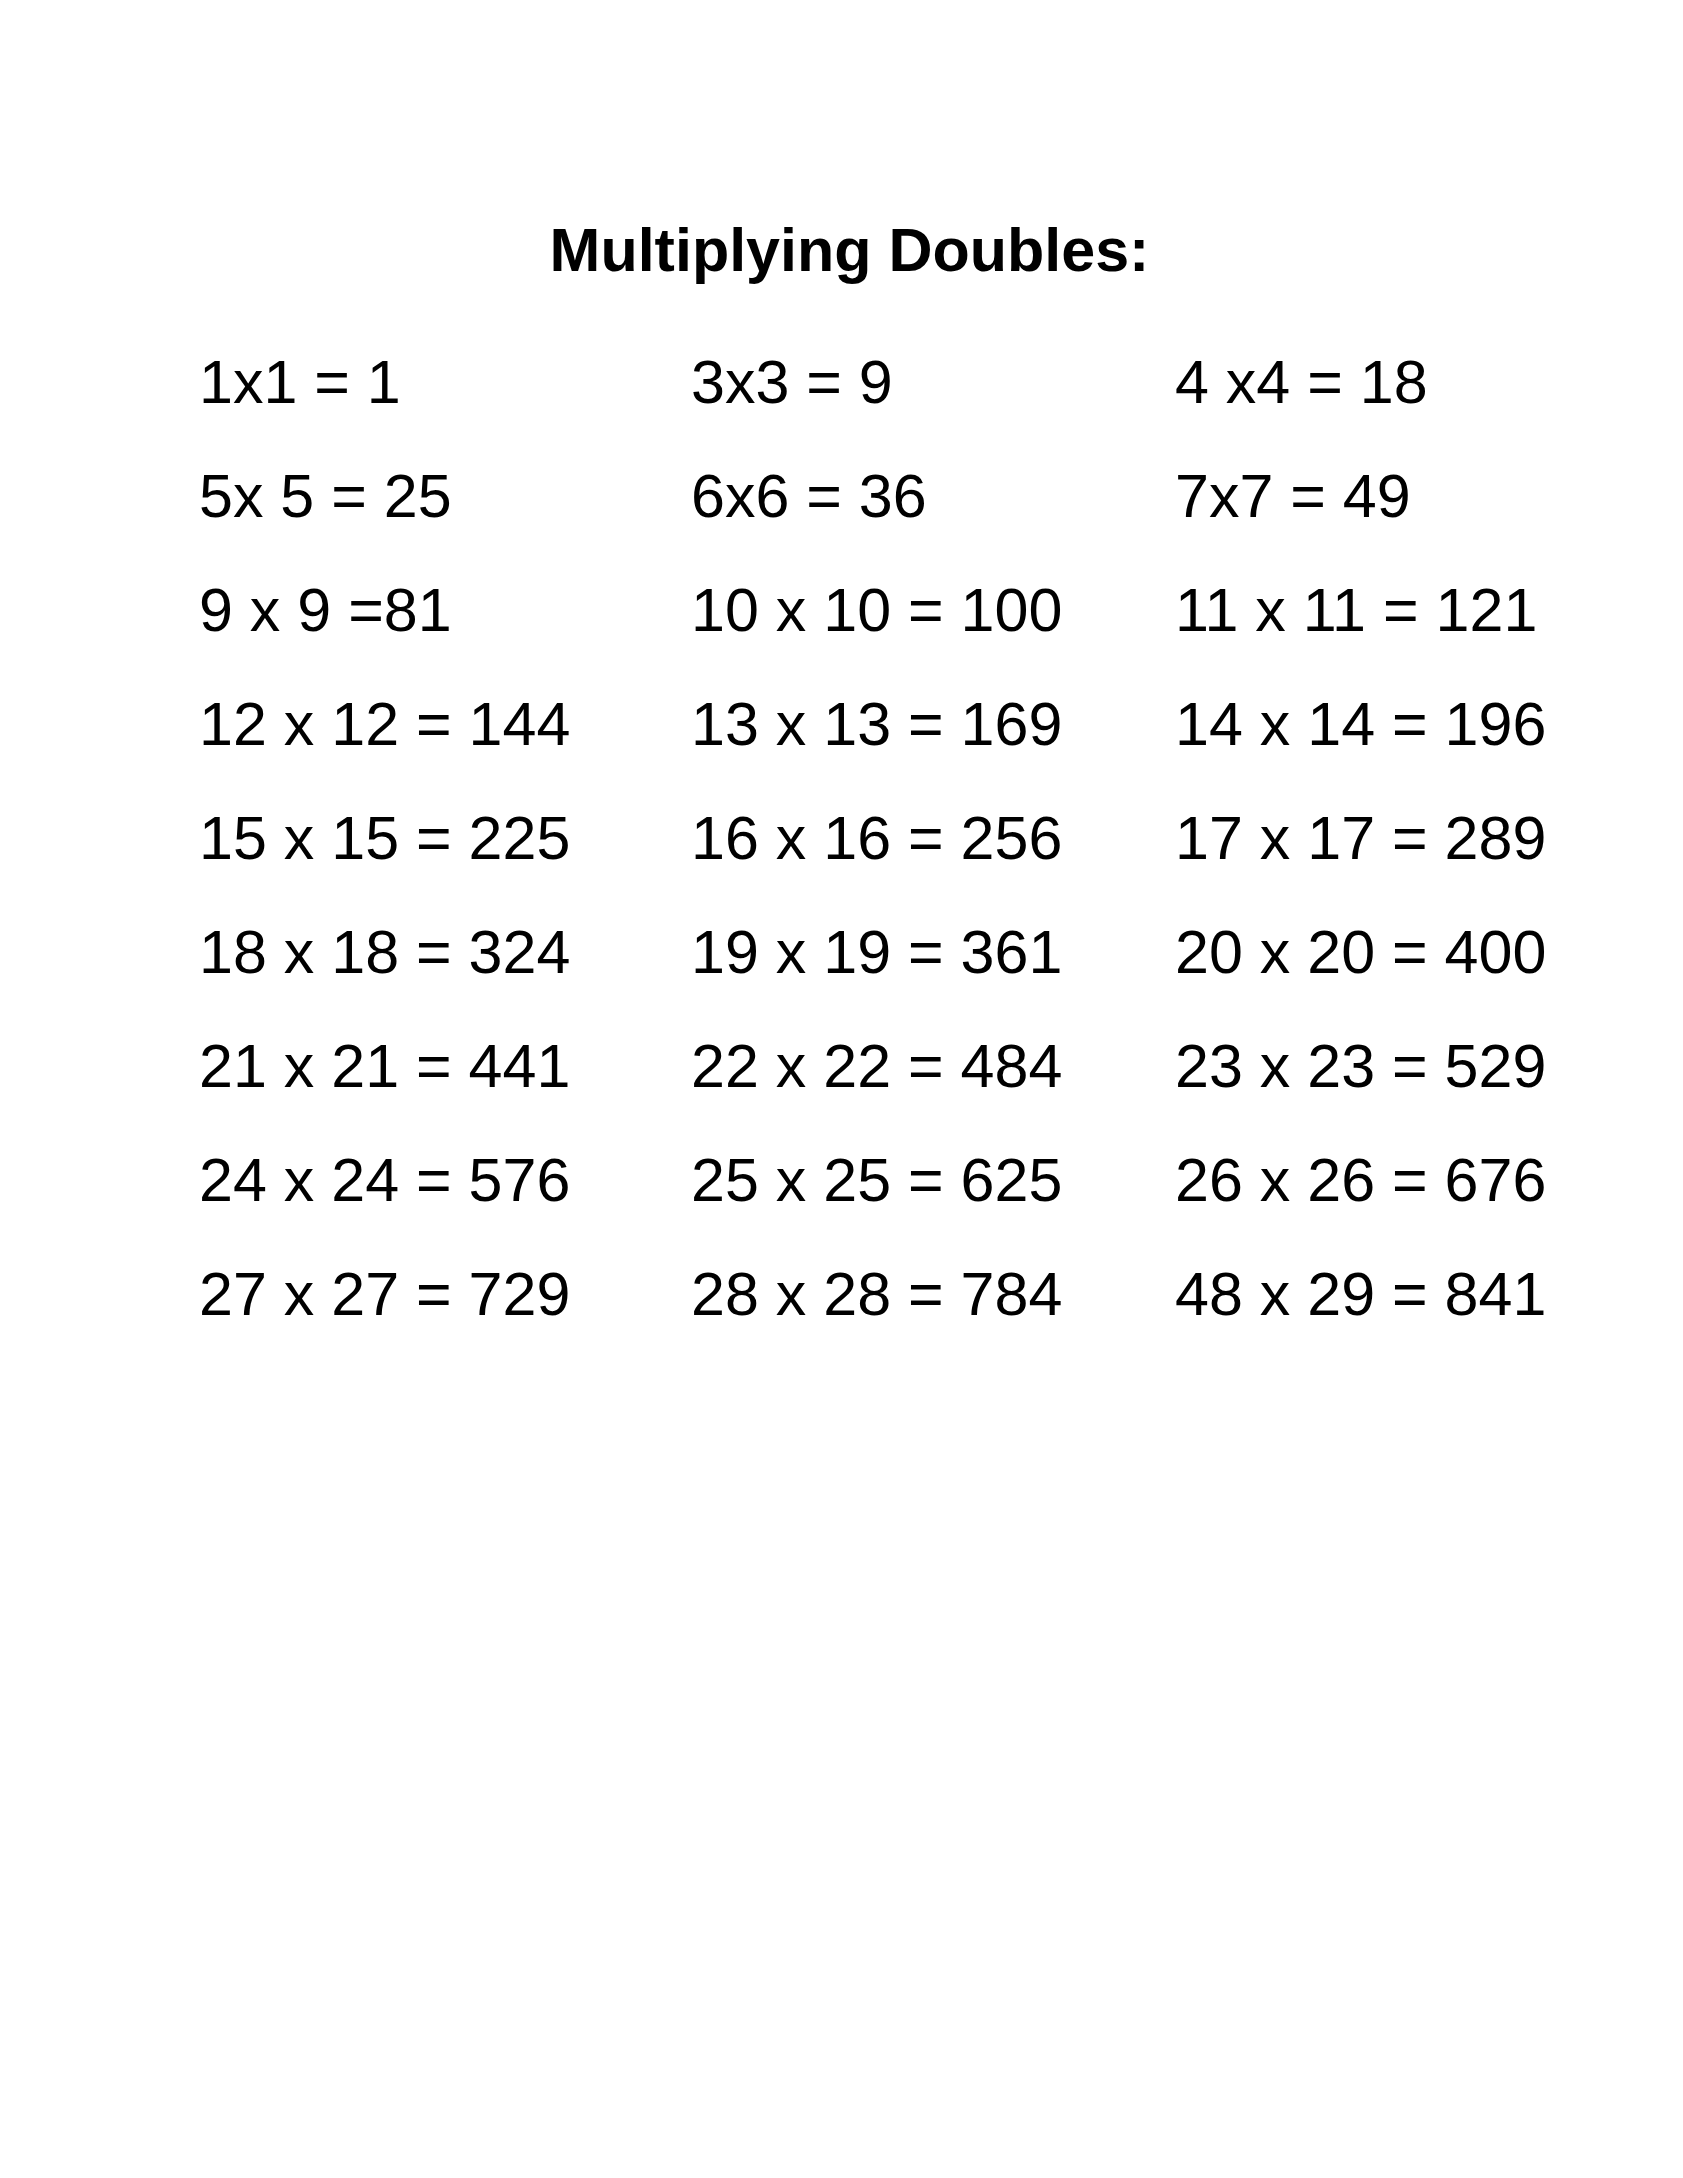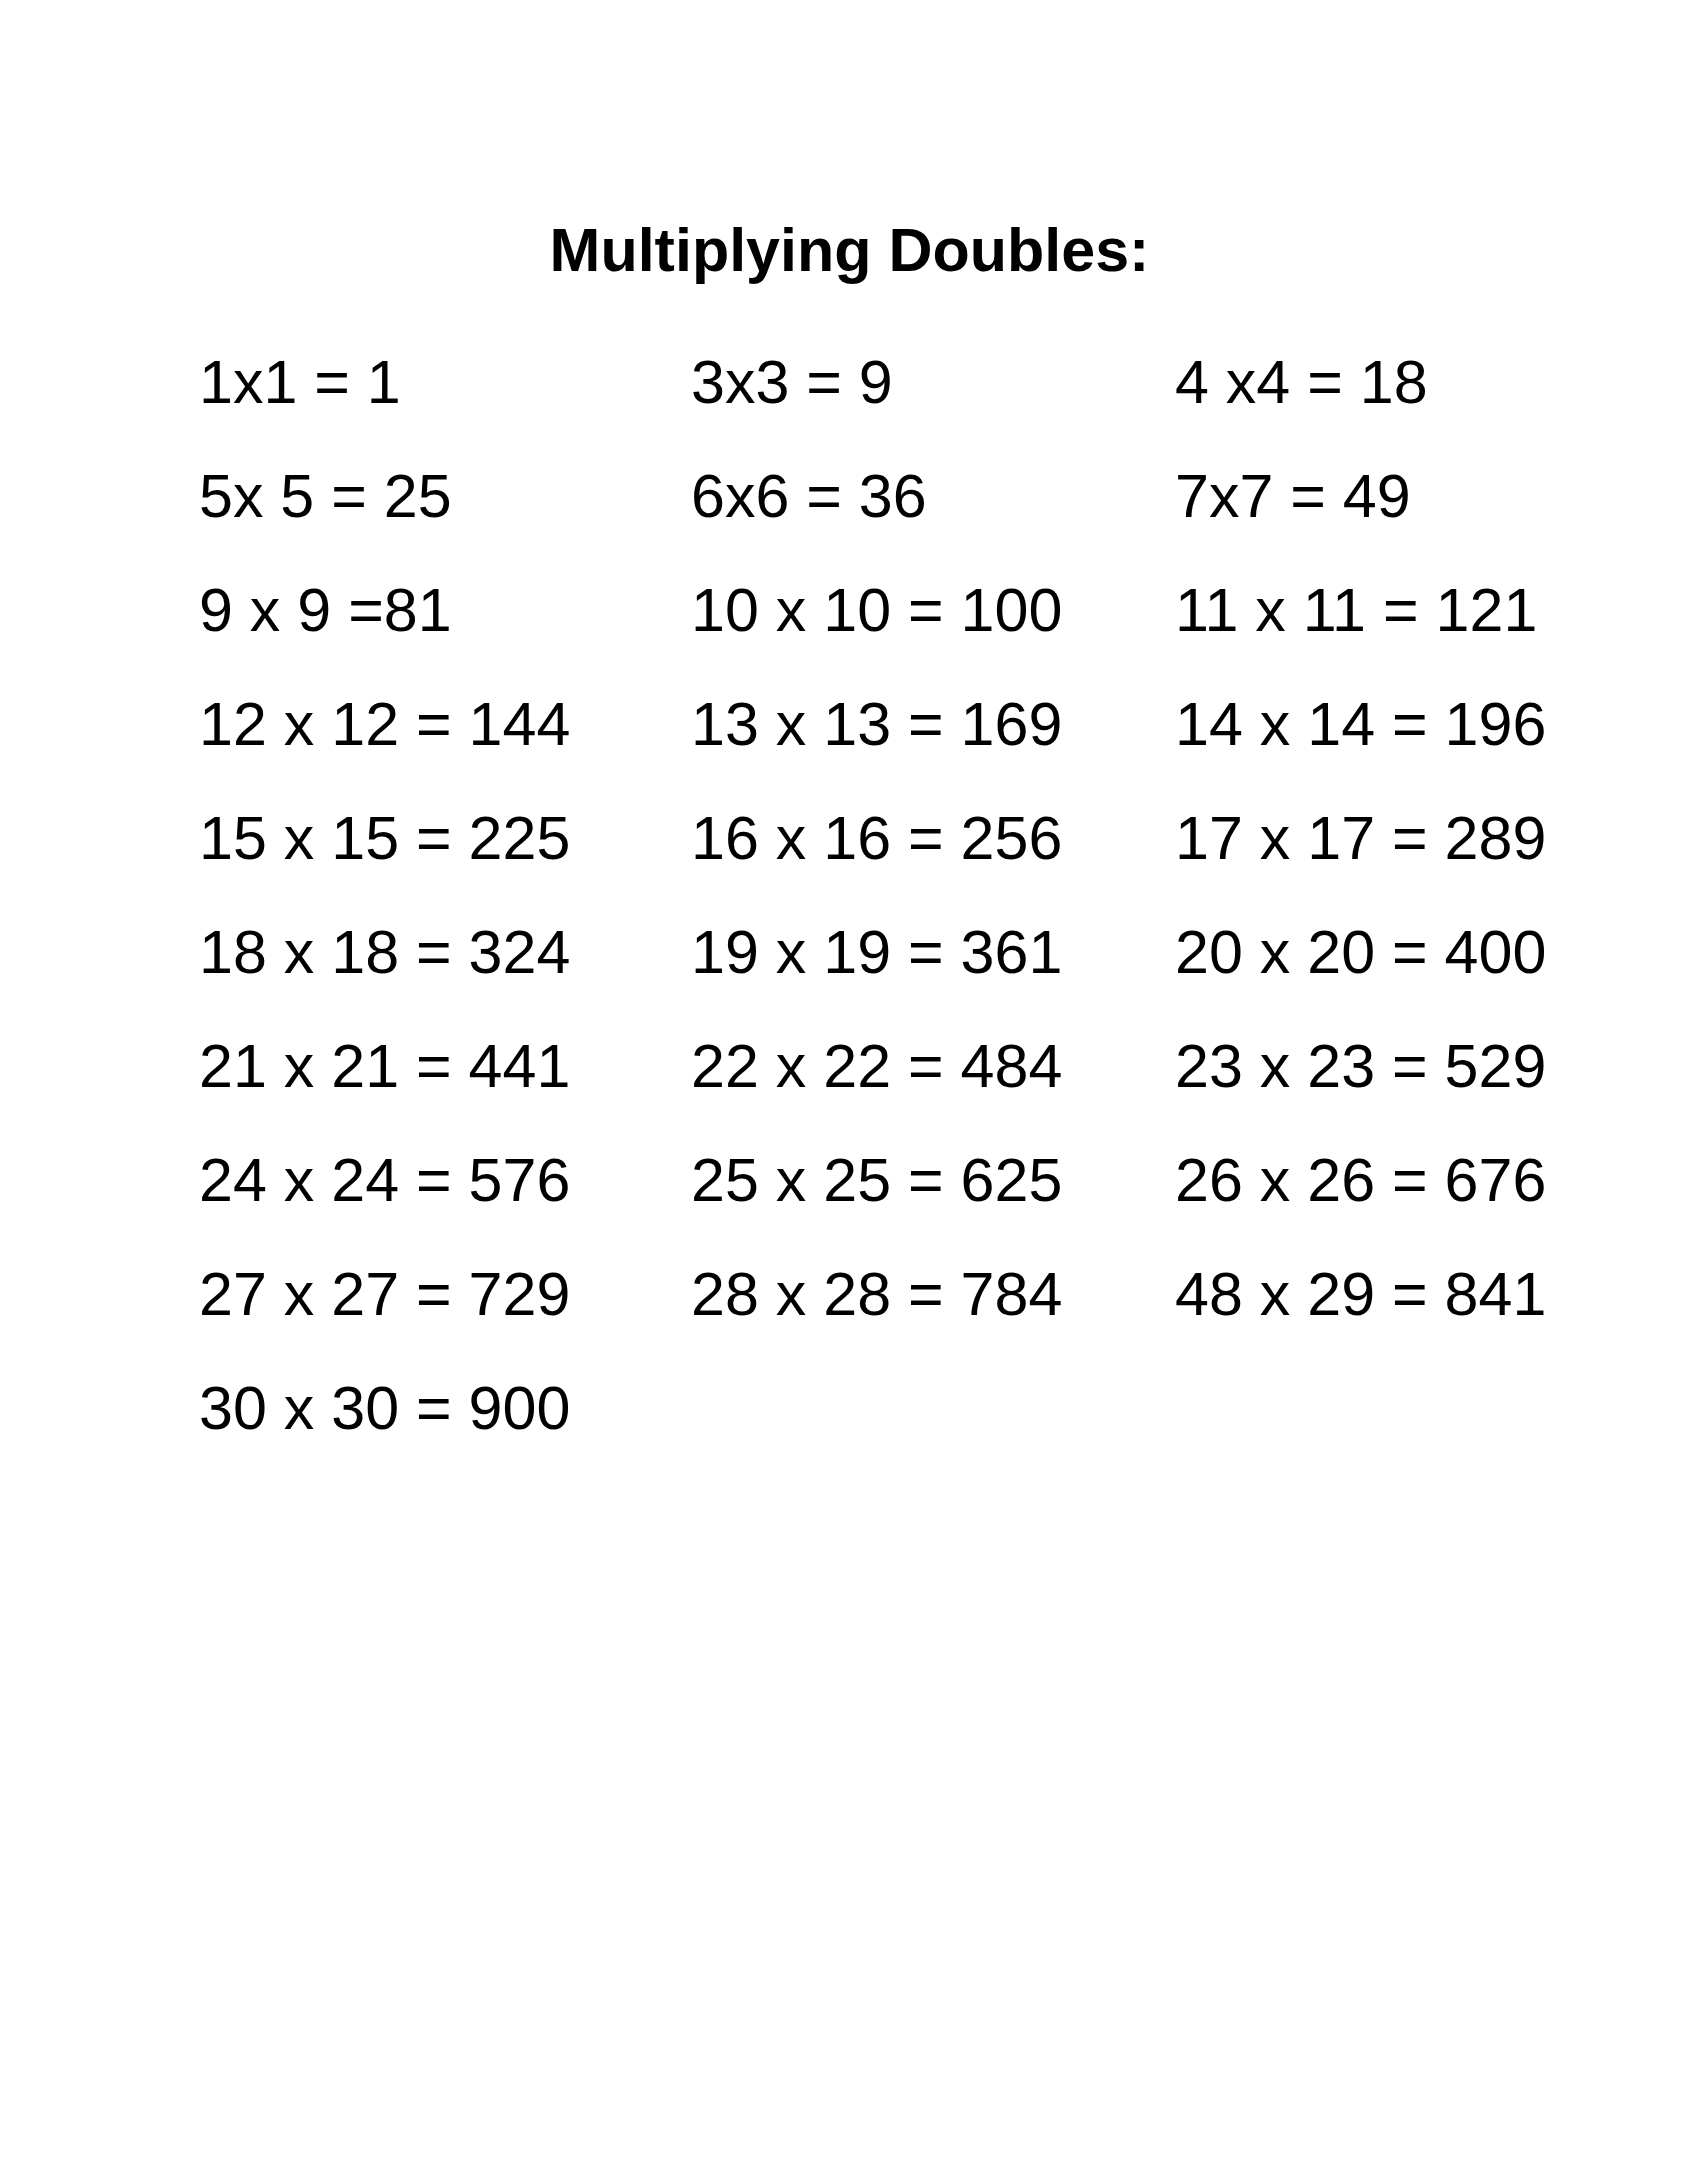--- a/index.html
+++ b/index.html
@@ -78,17 +78,16 @@
     <div class="equation-cell">22 x 22 = 484</div>
     <div class="equation-cell">23 x 23 = 529</div>
     <div class="equation-cell">24 x 24 = 576</div>
 
     <div class="equation-cell">25 x 25 = 625</div>
     <div class="equation-cell">26 x 26 = 676</div>
     <div class="equation-cell">27 x 27 = 729</div>
 
     <div class="equation-cell">28 x 28 = 784</div>
     <div class="equation-cell">48 x 29 = 841</div>
-    <div class="equation-cell">30 x 30 = 900</div>
   </div>
 
 </div>
 
 
 </body></html>

